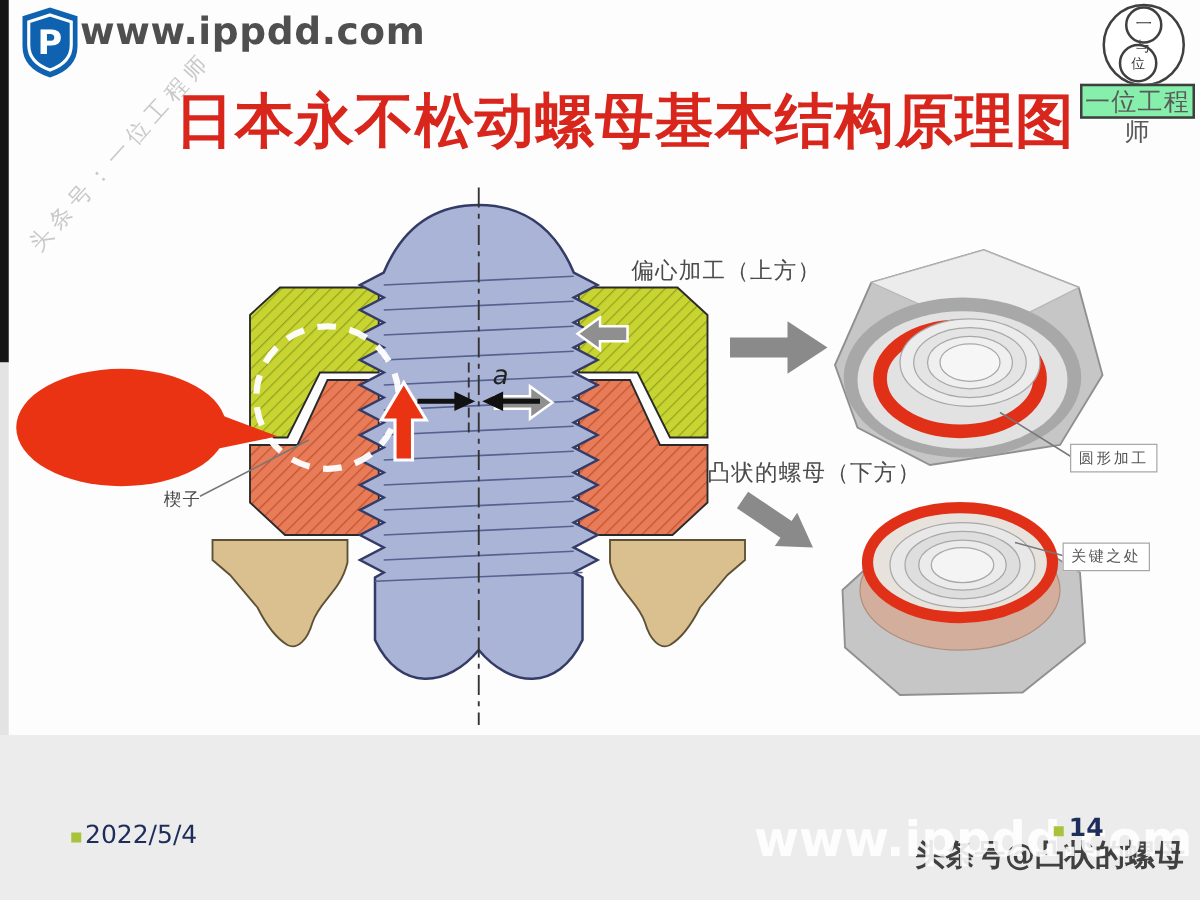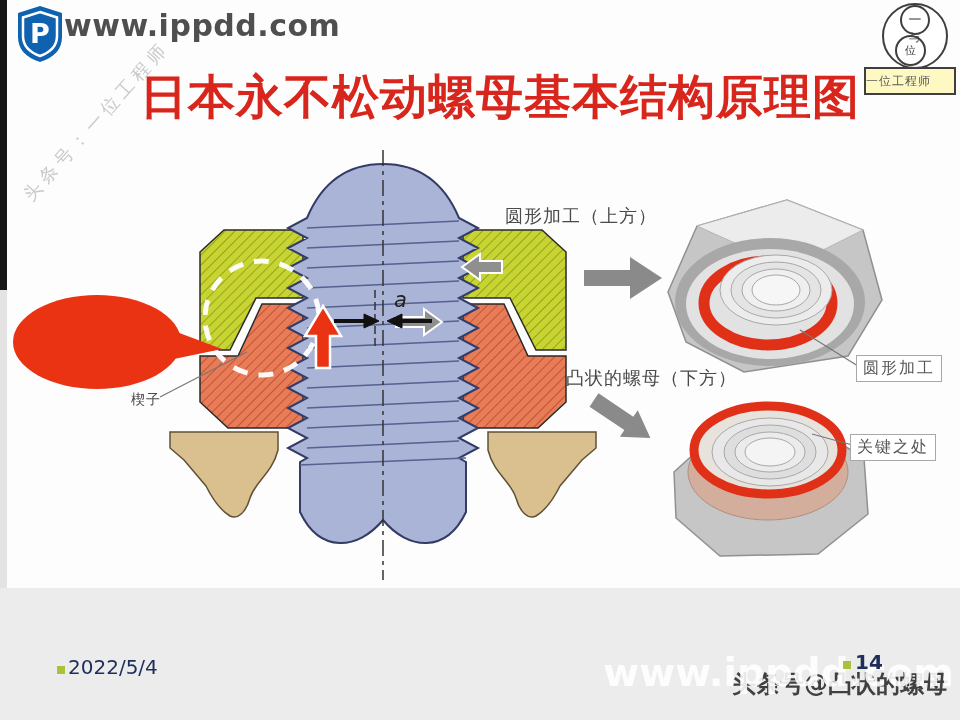--- a/index.html
+++ b/index.html
@@ -15,28 +15,28 @@
   #page-title{left:60px;right:20px;top:40px;text-align:center;font-size:47px;font-weight:bold;color:var(--title_red);letter-spacing:1px;white-space:nowrap;z-index:3;margin-top:26px;}
   #diag-watermark{left:18px;top:190px;transform:rotate(-48deg);transform-origin:0 0;font-size:18px;letter-spacing:5px;color:#c9c9c9;z-index:2;white-space:nowrap;}
   
   #shield-logo{left:16px;top:5px;width:48px;height:58px;z-index:5;}
   
   #badge{left:876px;top:3px;width:80px;height:92px;z-index:5;}
   #badge .big-circle{position:absolute;left:6px;top:0;width:62px;height:62px;border:2px solid #3f3f3f;border-radius:50%;background:#fff;}
   #badge .c-top{position:absolute;left:24px;top:2px;width:26px;height:26px;border:2px solid #3f3f3f;border-radius:50%;font-size:13px;line-height:26px;text-align:center;color:#333;}
   #badge .c-mid{position:absolute;left:33px;top:27px;font-size:11px;color:#444;}
   #badge .c-bot{position:absolute;left:19px;top:32px;width:27px;height:27px;border:2px solid #3f3f3f;border-radius:50%;font-size:11px;line-height:27px;text-align:center;color:#333;}
-  #badge .badge-box{position:absolute;left:-12px;top:64px;width:88px;height:24px;border:2px solid #3f3f3f;background:#fef9c3;font-size:12px;line-height:24px;color:#5a5a5a;letter-spacing:1px;}
+  #badge .badge-box{position:absolute;left:-12px;top:64px;width:88px;height:24px;border:2px solid #3f3f3f;background:#86efac;font-size:20px;line-height:24px;text-align:center;color:#5a5a5a;letter-spacing:1px;}
   
   .dlabel{color:#4a4a4a;font-size:18px;letter-spacing:1px;z-index:3;white-space:nowrap;}
   #label-upper-nut{left:505px;top:204px;}
   #label-lower-nut{left:566px;top:366px;}
   #label-wedge{left:131px;top:391px;font-size:14px;}
   #dim-a{left:394px;top:288px;font-size:21px;font-style:italic;color:#222;z-index:3;}
-  .boxed{border:1px solid #a8a8a8;background:#fff;padding:2px 6px;font-size:16px;color:#555;letter-spacing:2px;z-index:3;white-space:nowrap;}
+  .boxed{border:1px solid #a8a8a8;background:#fff;padding:2px 6px;font-size:12px;color:#555;letter-spacing:2px;z-index:3;white-space:nowrap;}
   #label-round{left:856px;top:355px;}
   #label-eccentric{left:850px;top:434px;}
   #bubble-text{left:22px;top:330px;width:152px;text-align:center;font-size:19px;font-weight:bold;color:#ff8a70;letter-spacing:2px;z-index:3;}
   
   #footer-date{left:68px;top:655px;font-size:20px;color:var(--footer_navy);z-index:3;}
   #date-bullet{left:57px;top:666px;width:8px;height:8px;background:var(--accent_green);z-index:3;}
   #page-num{left:855px;top:650px;font-size:20px;color:var(--footer_navy);z-index:4;font-weight:bold;}
   #page-bullet{left:843px;top:661px;width:8px;height:8px;background:var(--accent_green);z-index:4;}
   #wm-handle{right:12px;top:668px;font-size:24px;font-weight:bold;color:#404040;z-index:2;white-space:nowrap;}
   #wm-site-bottom{right:6px;top:650px;font-size:39px;font-weight:bold;color:rgba(255,255,255,.88);z-index:3;white-space:nowrap;}
@@ -167,21 +167,21 @@
   <div class="abs" id="diag-watermark">头条号：一位工程师</div>
 
   <div class="abs" id="badge">
     <div class="big-circle"></div>
     <div class="c-top">一</div>
     <div class="c-mid">与</div>
     <div class="c-bot">位</div>
     <div class="badge-box">一位工程师</div>
   </div>
 
-  <div class="abs dlabel" id="label-upper-nut">圆形加工（上方）</div>
+  <div class="abs dlabel" id="label-upper-nut">偏心加工（上方）</div>
   <div class="abs dlabel" id="label-lower-nut">凸状的螺母（下方）</div>
   <div class="abs dlabel" id="label-wedge">楔子</div>
   <div class="abs" id="dim-a">a</div>
   <div class="abs boxed" id="label-round">圆形加工</div>
   <div class="abs boxed" id="label-eccentric">关键之处</div>
 
   <div class="abs" id="date-bullet"></div>
   <div class="abs" id="footer-date">2022/5/4</div>
   <div class="abs" id="page-bullet"></div>
   <div class="abs" id="page-num">14</div>

